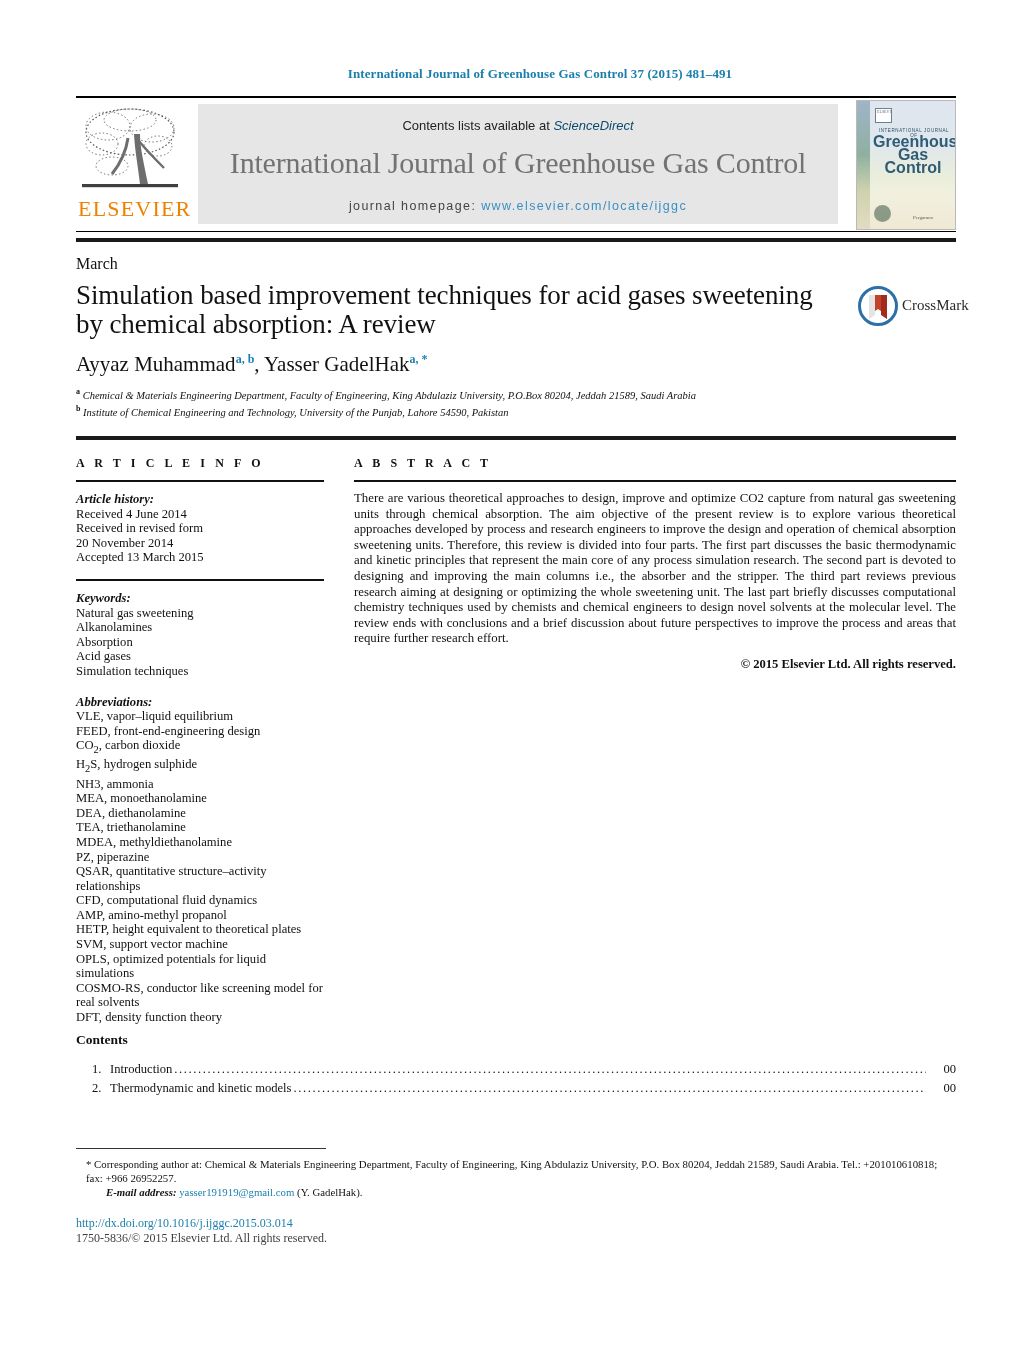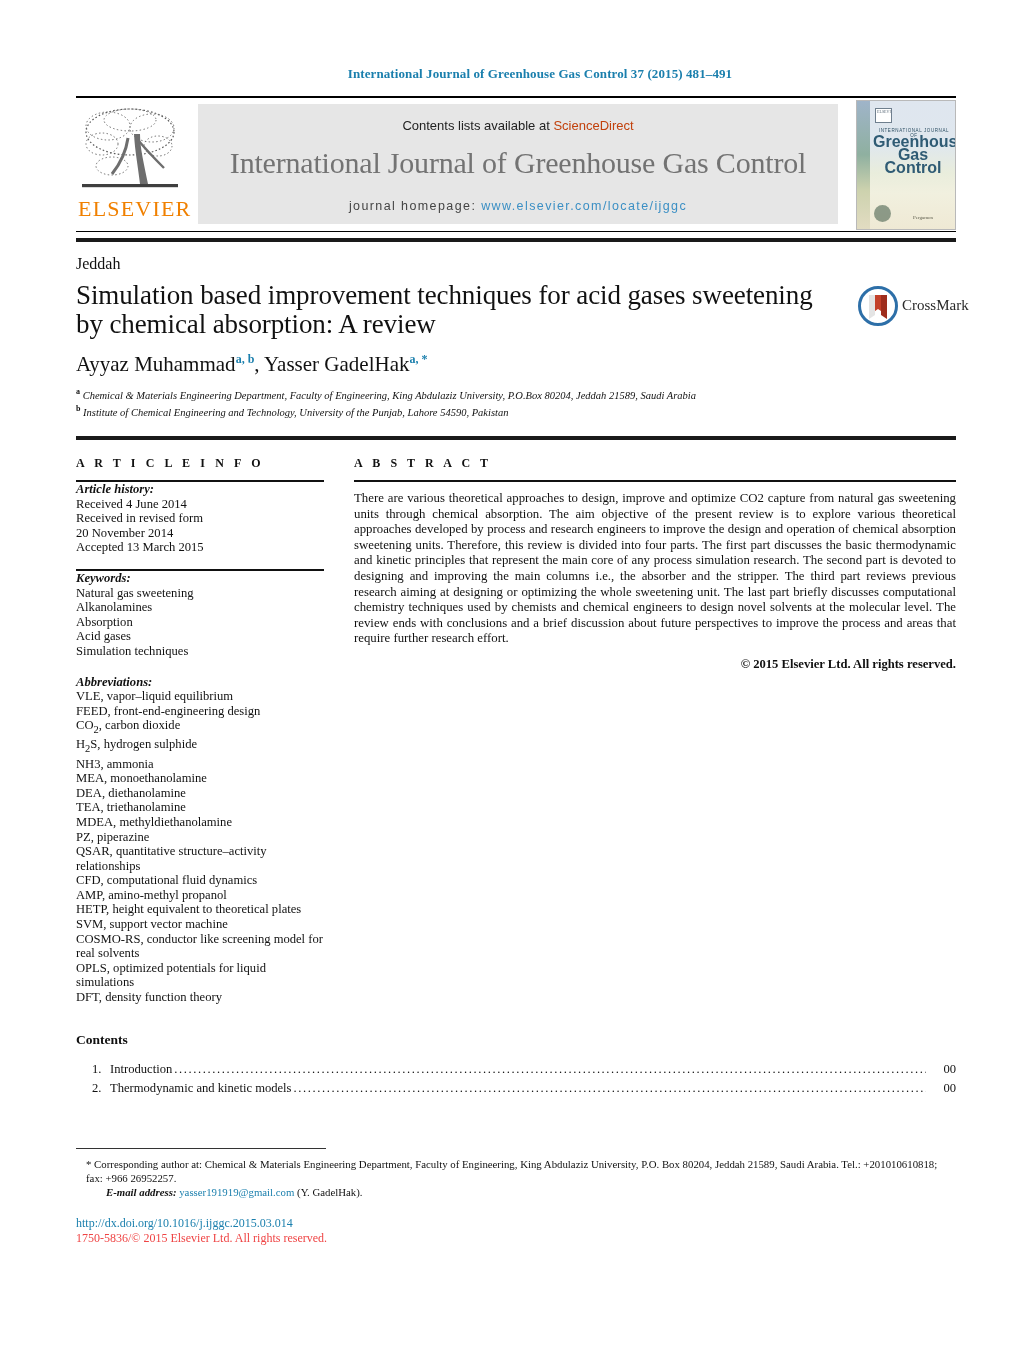--- a/index.html
+++ b/index.html
@@ -92,21 +92,22 @@
     background: #e6e6e6;
     text-align: center;
   }
   .contents-line {
     padding-top: 14px;
     font-family: "Liberation Sans", sans-serif;
     font-size: 13px;
     color: #222;
   }
   .sciencedirect-link {
-    color: #c2410c;
+    color: #0c4a6e;
+    font-style: italic;
   }
   .journal-title {
     margin-top: 13px;
     font-family: "Liberation Serif", serif;
     font-size: 30px;
     color: #737373;
     letter-spacing: -.2px;
   }
   .homepage-line {
     margin-top: 19px;
@@ -278,21 +279,21 @@
     font-size: 12px;
     letter-spacing: 3.6px;
     color: #111;
   }
   .hr-thin {
     height: 2px;
     background: #111;
     margin-top: 9px;
   }
   .block {
-    margin-top: 0;
+    margin-top: 10px;
     font-size: 12.6px;
     line-height: 14.6px;
     color: #111;
   }
   .block .lbl {
     font-style: italic;
     font-weight: bold;
   }
   .hr-mid {
     height: 2px;
@@ -382,21 +383,21 @@
     top: 1216px;
     left: 76px;
     font-size: 12px;
     color: #1a7fad;
   }
   .issn-line {
     position: absolute;
     top: 1231px;
     left: 76px;
     font-size: 12px;
-    color: #ef4444;
+    color: #404040;
   }
 </style>
 </head>
 <body>
 
 <div class="page">
 
   <div class="running-head">International Journal of Greenhouse Gas Control 37 (2015) 481–491</div>
 
   <div class="masthead">
@@ -442,21 +443,21 @@
         <div>Greenhouse</div>
         <div>Gas Control</div>
       </div>
       <div class="cover-seal"></div>
       <div class="cover-pub">Pergamon</div>
     </div>
   </div>
 
   <div class="section-rule-thick" style="top:238px;"></div>
 
-  <div class="article-type">Jeddah</div>
+  <div class="article-type">March</div>
   <div class="article-title">Simulation based improvement techniques for acid gases sweetening by chemical absorption: A review</div>
 
   <div class="crossmark">
     <div class="crossmark-badge">
       <svg width="40" height="40" viewBox="0 0 40 40" aria-hidden="true">
         <circle cx="20" cy="20" r="18.5" fill="#ffffff" stroke="#2d6fa8" stroke-width="3"></circle>
         <path d="M11 9 h18 v20 l-9 -6 -9 6 Z" fill="#c3402a"></path>
         <path d="M11 9 h6 v20 l-6 4 Z" fill="#e4e4e4"></path>
         <path d="M23 9 h6 v24 l-6 -4 Z" fill="#9e2d1d"></path>
       </svg>
@@ -514,22 +515,22 @@
       <div>MEA, monoethanolamine</div>
       <div>DEA, diethanolamine</div>
       <div>TEA, triethanolamine</div>
       <div>MDEA, methyldiethanolamine</div>
       <div>PZ, piperazine</div>
       <div>QSAR, quantitative structure–activity relationships</div>
       <div>CFD, computational fluid dynamics</div>
       <div>AMP, amino-methyl propanol</div>
       <div>HETP, height equivalent to theoretical plates</div>
       <div>SVM, support vector machine</div>
+      <div>OPLS, optimized potentials for liquid simulations</div>
       <div>COSMO-RS, conductor like screening model for real solvents</div>
-      <div>OPLS, optimized potentials for liquid simulations</div>
       <div>DFT, density function theory</div>
     </div>
   </div>
 
   <div class="col-right">
     <div class="col-head">A B S T R A C T</div>
     <div class="hr-thin"></div>
     <div class="abstract-body">There are various theoretical approaches to design, improve and optimize CO2 capture from natural gas sweetening units through chemical absorption. The aim objective of the present review is to explore various theoretical approaches developed by process and research engineers to improve the design and operation of chemical absorption sweetening units. Therefore, this review is divided into four parts. The first part discusses the basic thermodynamic and kinetic principles that represent the main core of any process simulation research. The second part is devoted to designing and improving the main columns i.e., the absorber and the stripper. The third part reviews previous research aiming at designing or optimizing the whole sweetening unit. The last part briefly discusses computational chemistry techniques used by chemists and chemical engineers to design novel solvents at the molecular level. The review ends with conclusions and a brief discussion about future perspectives to improve the process and areas that require further research effort.</div>
     <div class="copyright-line">© 2015 Elsevier Ltd. All rights reserved.</div>
   </div>

